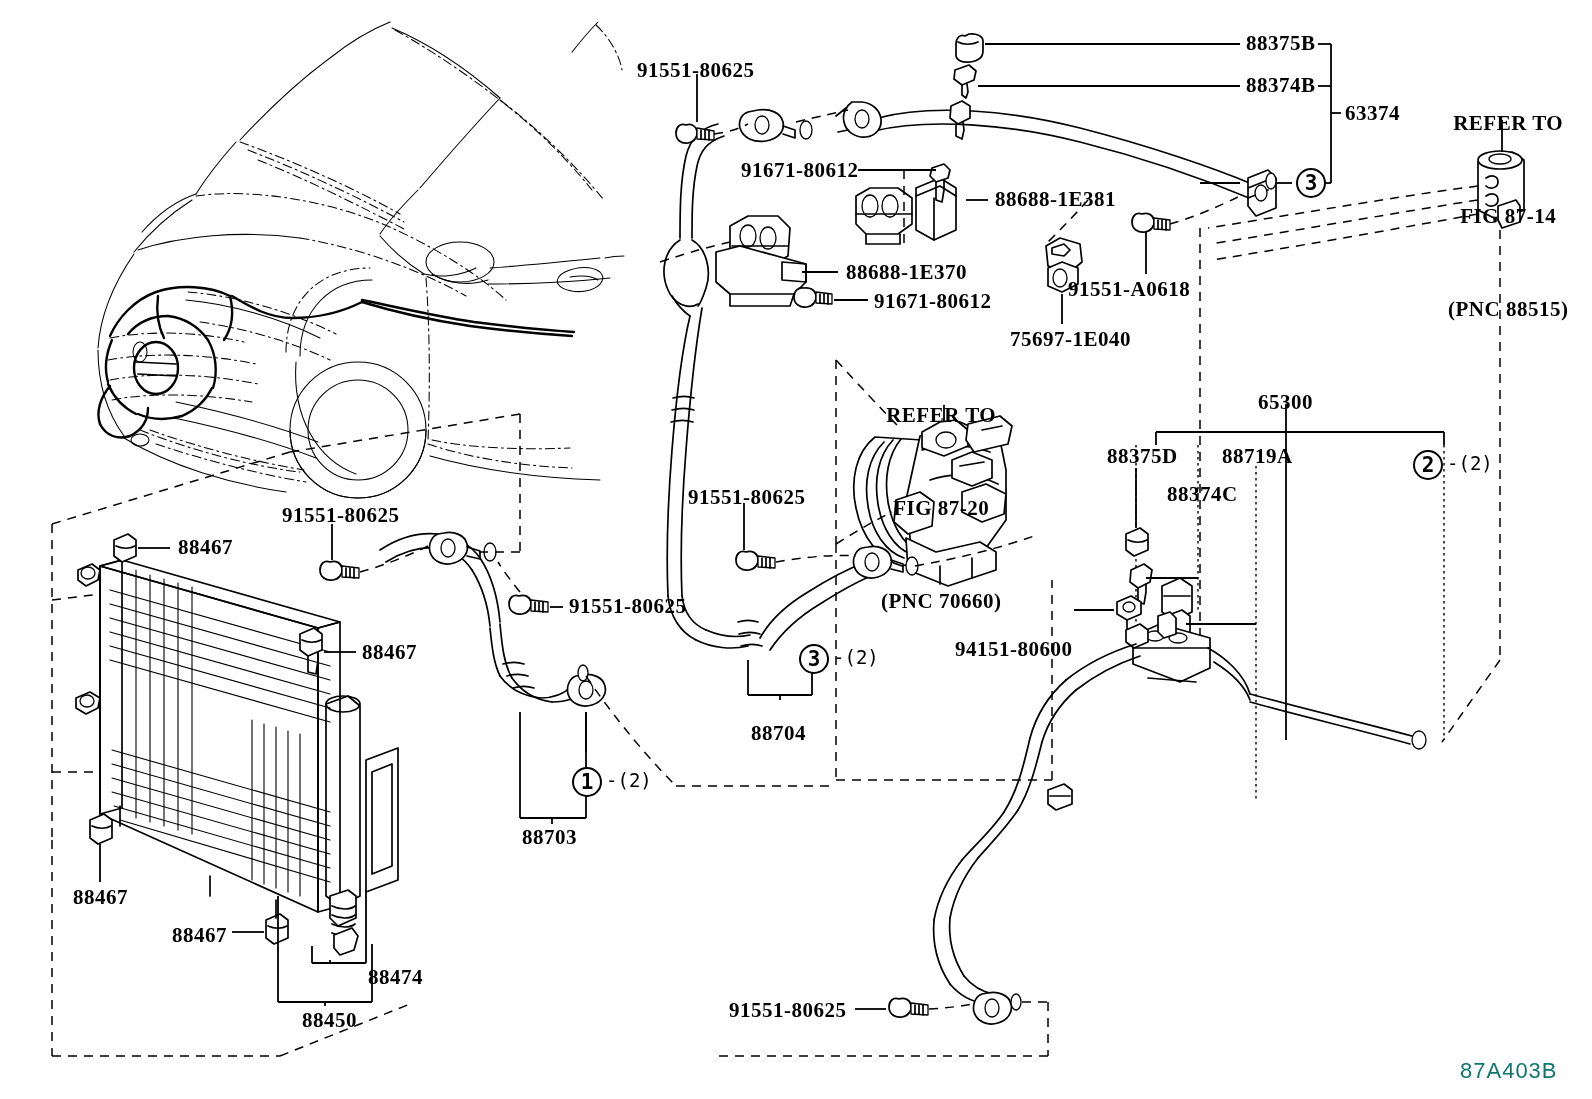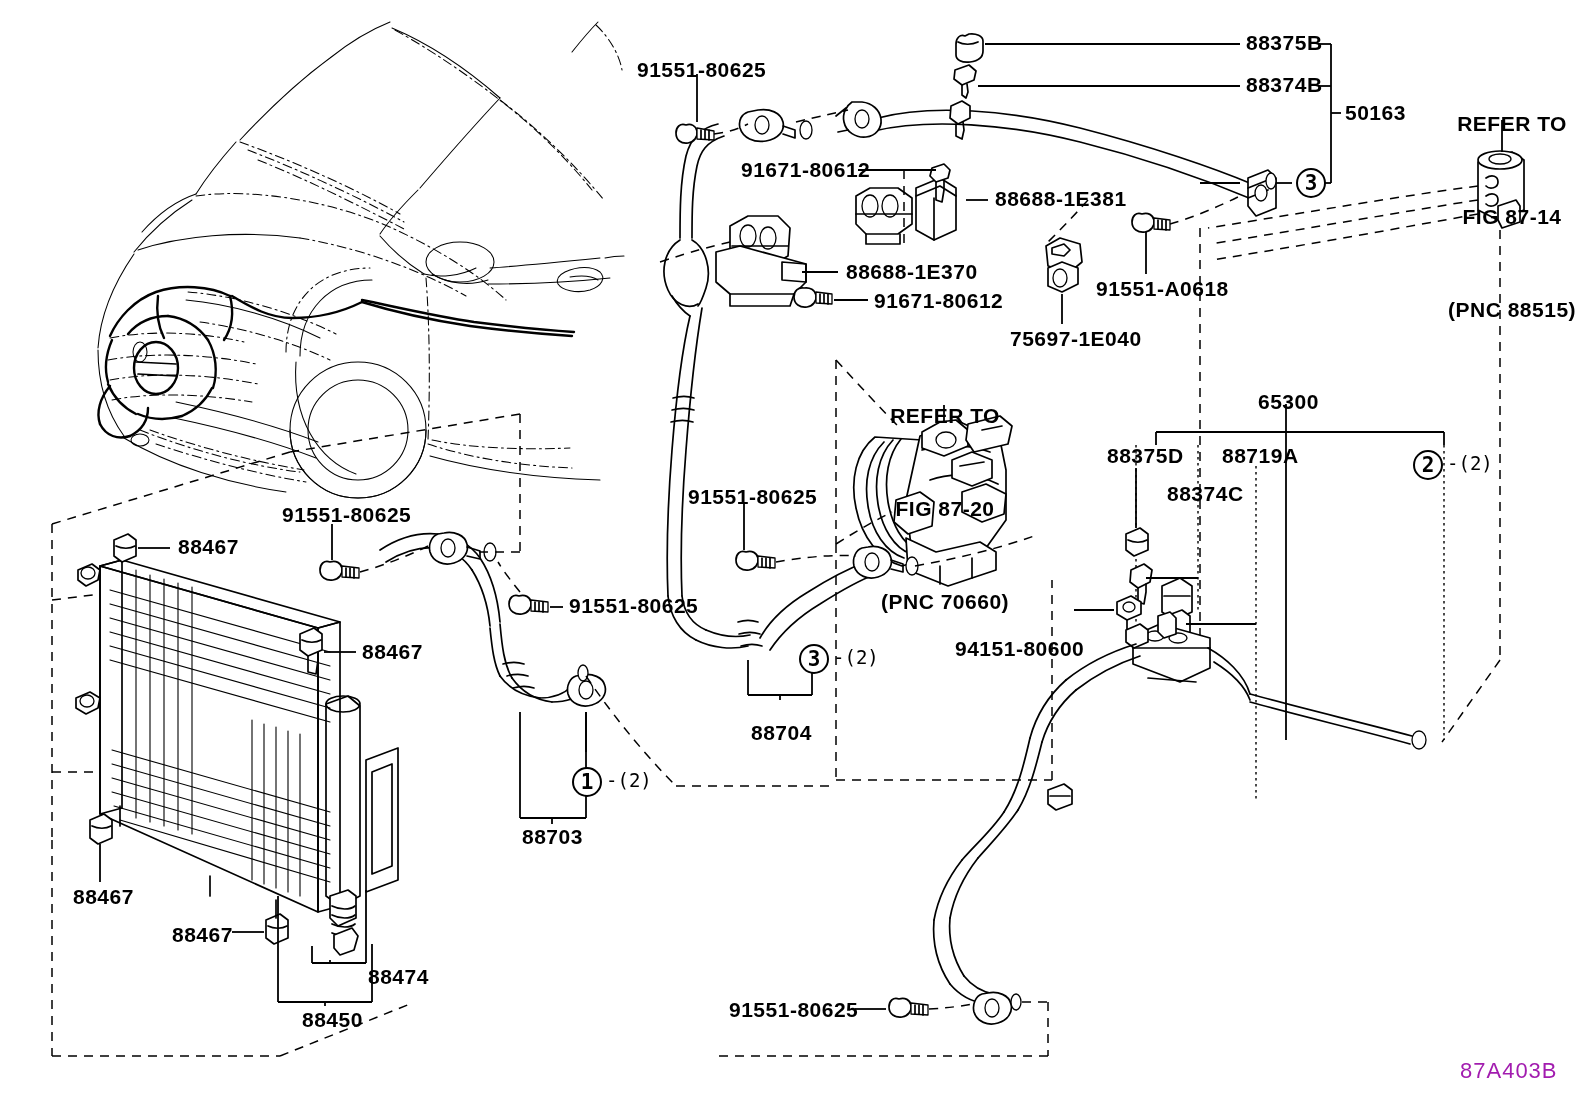--- a/index.html
+++ b/index.html
@@ -10,21 +10,21 @@
   #sheet{
     position:relative;
     width:1592px;
     height:1099px;
     background:#ffffff;
     overflow:hidden;
   }
   #art{position:absolute;left:0;top:0;width:1592px;height:1099px;}
   .lbl{
     position:absolute;
-    font-family:Liberation Sans, sans-serif;
+    font-family:Liberation Serif, serif;
     font-weight:700;
     font-size:21px;
     letter-spacing:0.5px;
     color:#000;
     white-space:pre;
     line-height:26px;
   }
   .lbl.multi{line-height:31px;text-align:center;}
   .qty{
     position:absolute;
@@ -32,21 +32,21 @@
     font-weight:400;
     font-size:19px;
     color:#000;
     white-space:pre;
   }
   .drawno{
     position:absolute;
     font-family:"Liberation Sans","DejaVu Sans",sans-serif;
     font-size:22px;
     letter-spacing:1px;
-    color:#a21caf;
+    color:#0f766e;
     white-space:pre;
   }
   .circnum{
     position:absolute;
     width:30px;height:30px;
     border:2px solid #000;
     border-radius:50%;
     font-family:"DejaVu Sans Mono","Liberation Mono",monospace;
     font-size:21px;
     font-weight:700;
@@ -584,26 +584,26 @@
 
       <path class="dash" d="M1500 230 L 1500 660"></path>
       <path class="dash" d="M1500 660 L 1442 742"></path>
     </g>
 
   </svg>
 
   <div class="lbl" style="left:637px;top:57px;">91551-80625</div>
   <div class="lbl" style="left:1246px;top:30px;">88375B</div>
   <div class="lbl" style="left:1246px;top:72px;">88374B</div>
-  <div class="lbl" style="left:1345px;top:100px;">50163</div>
+  <div class="lbl" style="left:1345px;top:100px;">63374</div>
   <div class="lbl" style="left:741px;top:157px;">91671-80612</div>
   <div class="lbl" style="left:995px;top:186px;">88688-1E381</div>
   <div class="lbl" style="left:846px;top:259px;">88688-1E370</div>
   <div class="lbl" style="left:874px;top:288px;">91671-80612</div>
-  <div class="lbl" style="left:1096px;top:276px;">91551-A0618</div>
+  <div class="lbl" style="left:1068px;top:276px;">91551-A0618</div>
   <div class="lbl" style="left:1010px;top:326px;">75697-1E040</div>
   <div class="lbl" style="left:1258px;top:389px;">65300</div>
   <div class="lbl" style="left:1107px;top:443px;">88375D</div>
   <div class="lbl" style="left:1222px;top:443px;">88719A</div>
   <div class="lbl" style="left:1167px;top:481px;">88374C</div>
   <div class="lbl" style="left:282px;top:502px;">91551-80625</div>
   <div class="lbl" style="left:178px;top:534px;">88467</div>
   <div class="lbl" style="left:362px;top:639px;">88467</div>
   <div class="lbl" style="left:688px;top:484px;">91551-80625</div>
   <div class="lbl" style="left:569px;top:593px;">91551-80625</div>

